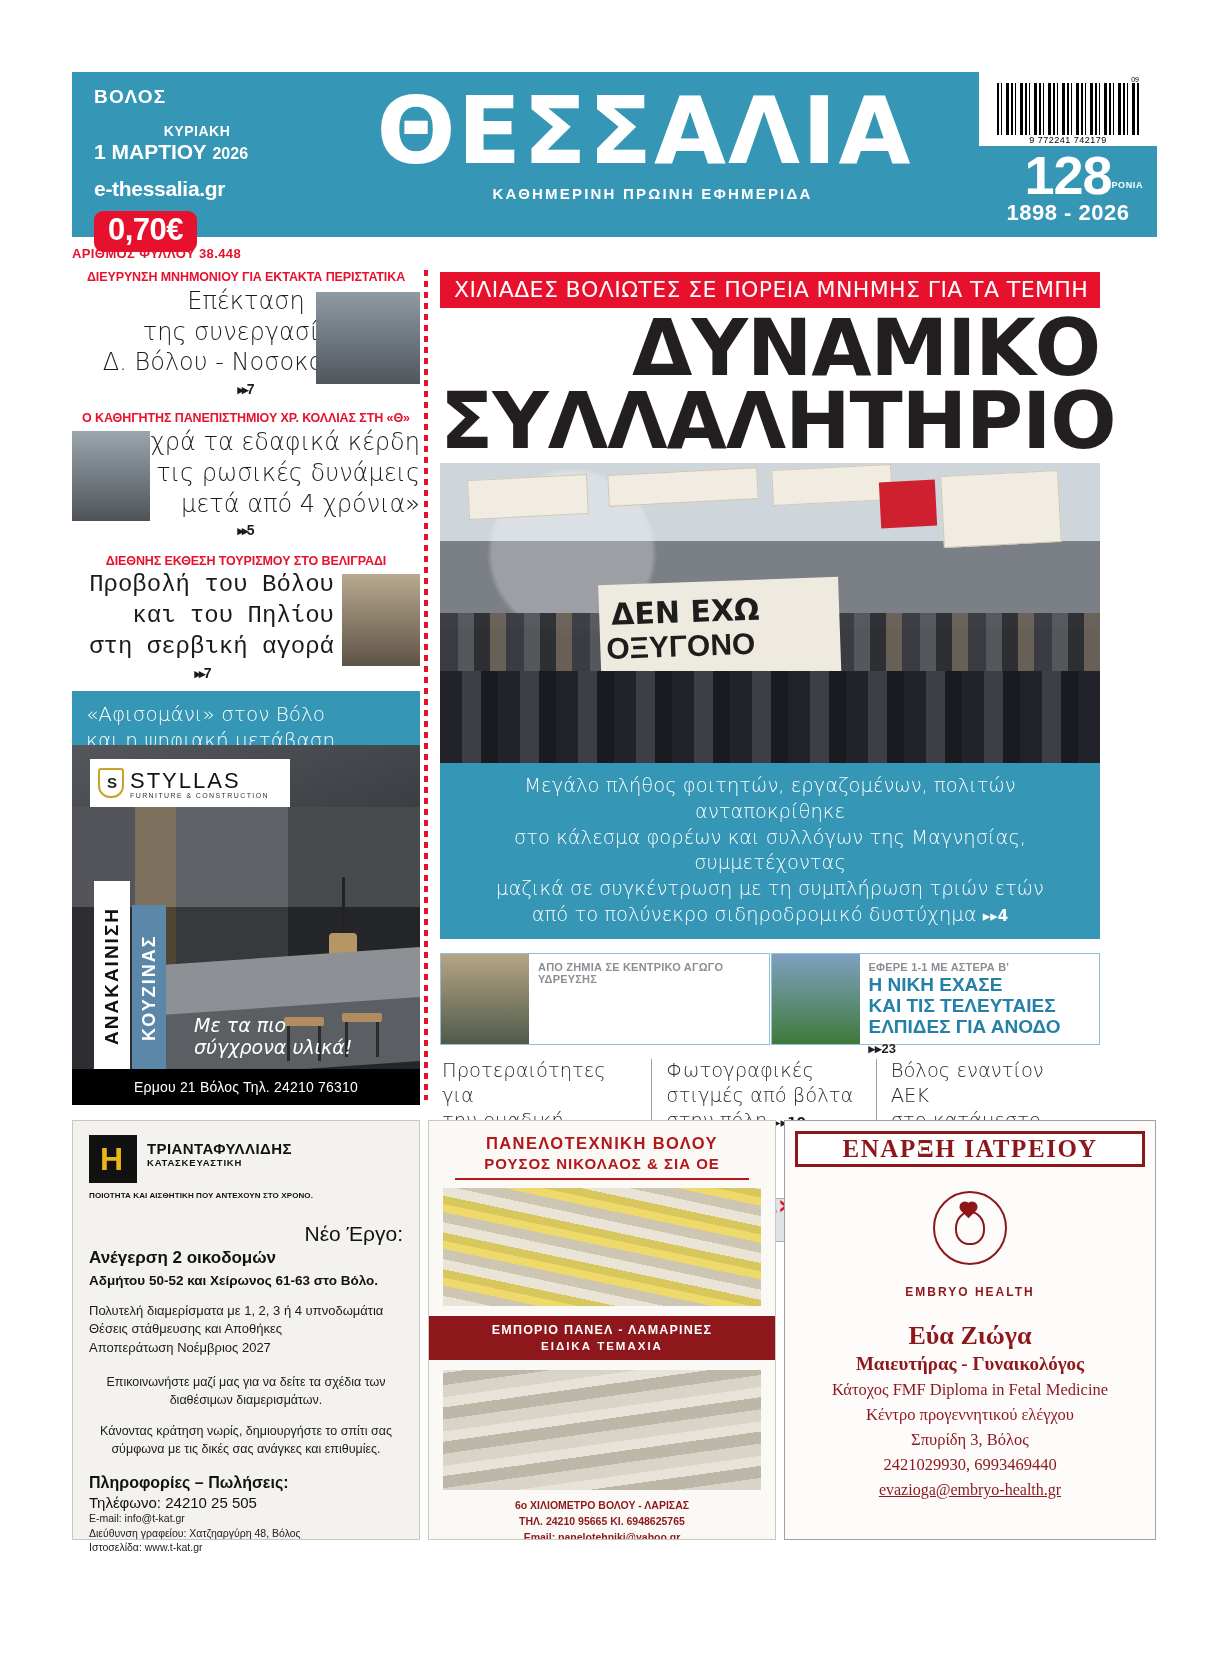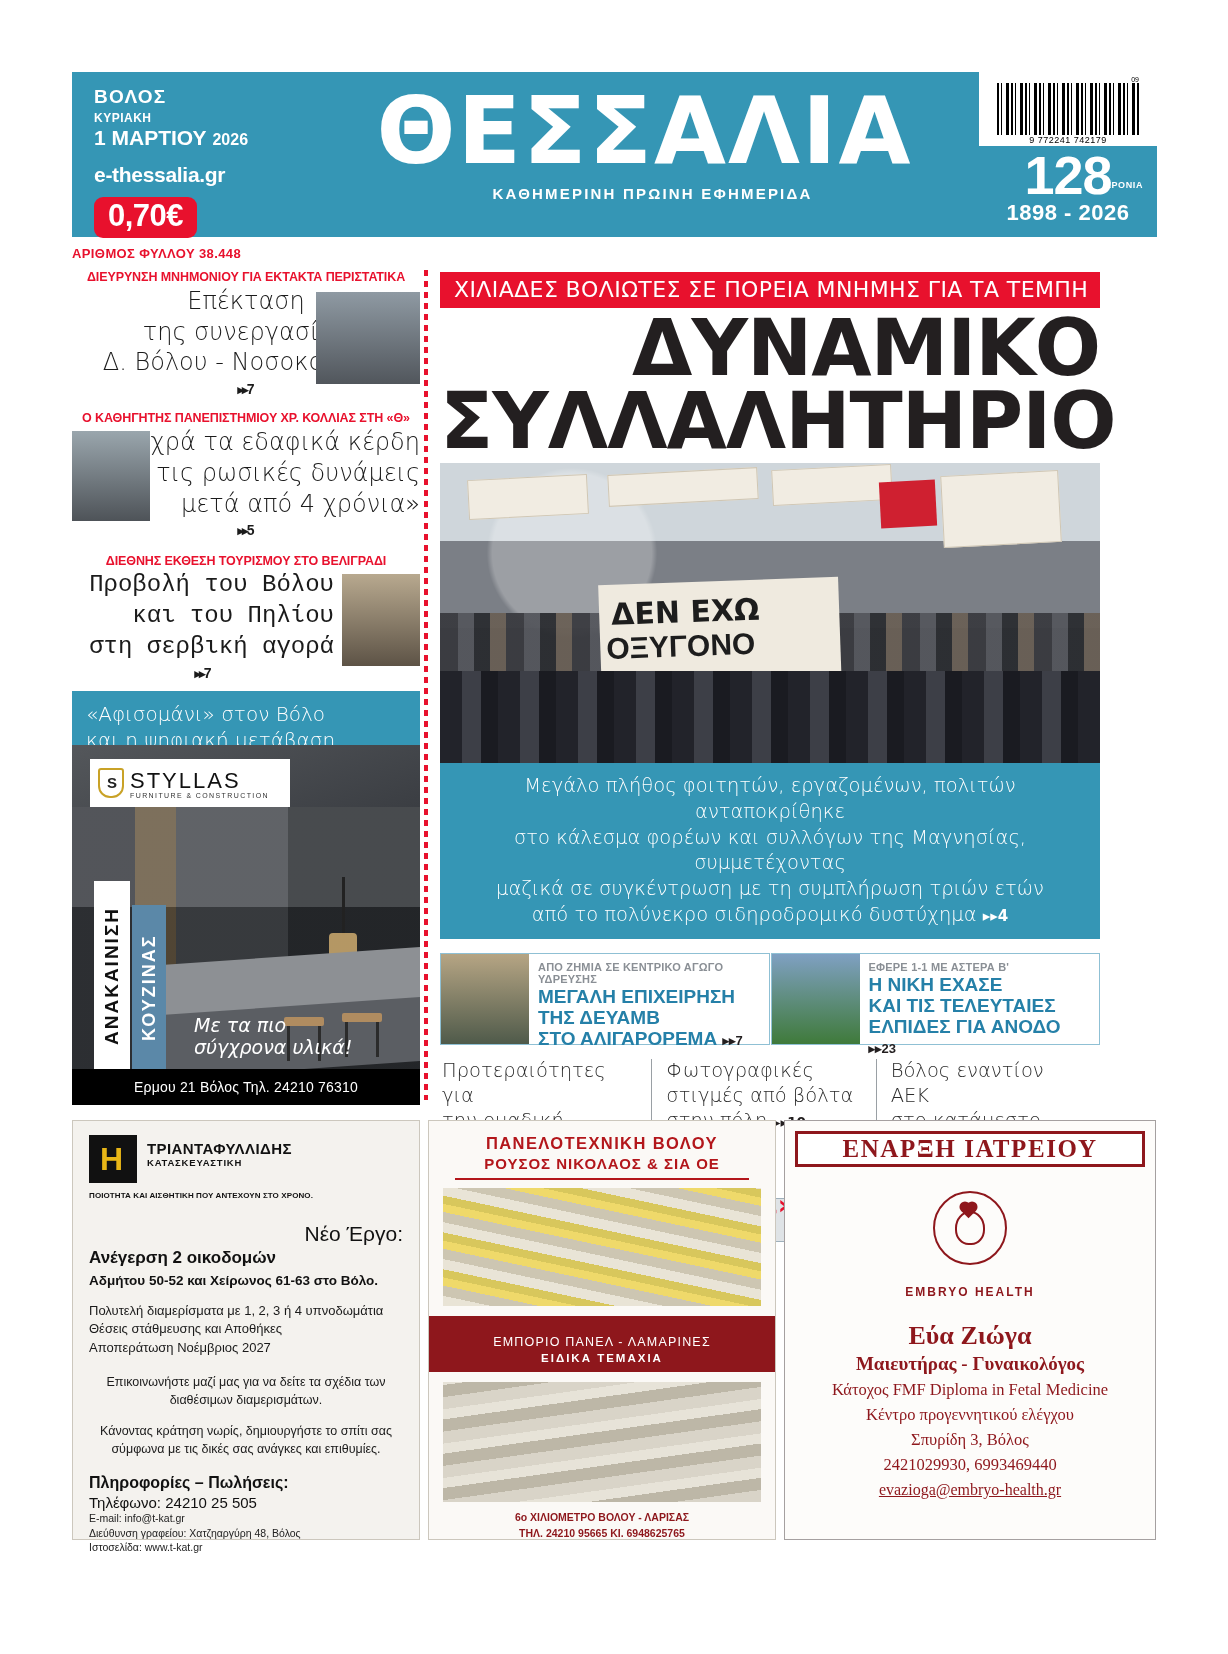--- a/index.html
+++ b/index.html
@@ -13,21 +13,21 @@
   .page { position: relative; width: 1228px; height: 1654px; padding: 0; }
 
   
   .masthead {
     position: absolute; left: 72px; top: 72px; width: 1085px; height: 165px;
     background: #3596b5;
     display: flex; align-items: stretch;
   }
   .mh-left { width: 228px; padding: 14px 0 0 22px; color: #fff; }
   .mh-city { font-size: 19px; font-weight: bold; letter-spacing: 1.2px; }
-  .mh-day { font-size: 12px; font-weight: bold; letter-spacing: .5px; margin-top: 3px; }
+  .mh-day { font-size: 14px; font-weight: bold; letter-spacing: .5px; margin-top: 15px; text-align: center; }
   .mh-date { font-size: 21px; font-weight: bold; margin-top: 1px; }
   .mh-date .yr { font-size: 16px; font-weight: bold; }
   .mh-site { font-size: 21px; font-weight: bold; margin-top: 13px; letter-spacing: -.3px; }
   .mh-price {
     margin-top: 10px; display: inline-block; background: #e8112d; color: #fff;
     font-size: 31px; font-weight: bold; padding: 1px 14px 4px; border-radius: 9px;
     letter-spacing: -.5px;
   }
   .mh-center { flex: 1; position: relative; padding-top: 14px; }
   .mh-title {
@@ -207,21 +207,21 @@
   .ad-panel {
     position:absolute; left:428px; top:1120px; width:348px; height:420px;
     background:#fbf9f6; border:1px solid #ccc7bd; overflow:hidden;
   }
   .pn-h1{color:#b3161b;font-size:16.5px;font-weight:bold;text-align:center;letter-spacing:1.4px;margin-top:13px;}
   .pn-h2{color:#b3161b;font-size:15px;font-weight:bold;text-align:center;letter-spacing:1px;margin-top:2px;}
   .pn-rule{height:2px;background:#b3161b;margin:6px 26px 0;}
   .pn-img1{margin:8px 14px 0;height:118px;
     background:repeating-linear-gradient(12deg,#e9e4d6 0 10px,#cdc6b2 10px 20px,#efd96a 20px 28px,#d8c75c 28px 36px);}
   .pn-band{background:#8e171c;color:#fff;text-align:center;margin-top:10px;padding:7px 0 8px;}
-  .pn-band .a{font-size:12.5px;font-weight:normal;letter-spacing:1.2px;margin-top:12px;}
+  .pn-band .a{font-size:12.5px;font-weight:bold;letter-spacing:1.2px;}
   .pn-band .b{font-size:11.5px;font-weight:bold;letter-spacing:2px;margin-top:3px;}
   .pn-img2{margin:10px 14px 0;height:120px;
     background:repeating-linear-gradient(-8deg,#d9d4c8 0 12px,#bdb7a7 12px 24px,#e7e3d8 24px 34px);}
   .pn-foot{text-align:center;color:#8e171c;font-size:10.5px;font-weight:bold;line-height:1.5;margin-top:8px;}
 
   .ad-embryo {
     position:absolute; left:784px; top:1120px; width:372px; height:420px;
     background:#fdfcfa; border:1px solid #a5a0a0; padding:0;
   }
   .em-head{ background:#fff; border:3px solid #8e171c; margin:10px; height:36px;
@@ -383,26 +383,20 @@
         <span>από το πολύνεκρο σιδηροδρομικό δυστύχημα</span>
         <b>▸▸<span>4</span></b>
       </div>
     </div>
 
     <div class="two-boxes">
       <div class="sbox">
         <div class="pic" style="background:linear-gradient(180deg,#b6a584,#4f5a4a);"></div>
         <div class="txt">
           <div class="k">ΑΠΟ ΖΗΜΙΑ ΣΕ ΚΕΝΤΡΙΚΟ ΑΓΩΓΟ ΥΔΡΕΥΣΗΣ</div>
-          <div class="h">
-            <div>ΜΕΓΑΛΗ ΕΠΙΧΕΙΡΗΣΗ</div>
-            <div>ΤΗΣ ΔΕΥΑΜΒ</div>
-            <div><span>ΣΤΟ ΑΛΙΓΑΡΟΡΕΜΑ</span>
-              <span class="pg2">▸▸<span>7</span></span></div>
-          </div>
         </div>
       </div>
       <div class="sbox">
         <div class="pic" style="background:linear-gradient(180deg,#7fa0c2,#3f7a3a);"></div>
         <div class="txt">
           <div class="k">ΕΦΕΡΕ 1-1 ΜΕ ΑΣΤΕΡΑ Β'</div>
           <div class="h">
             <div>Η ΝΙΚΗ ΕΧΑΣΕ</div>
             <div>ΚΑΙ ΤΙΣ ΤΕΛΕΥΤΑΙΕΣ</div>
             <div><span>ΕΛΠΙΔΕΣ ΓΙΑ ΑΝΟΔΟ</span>

